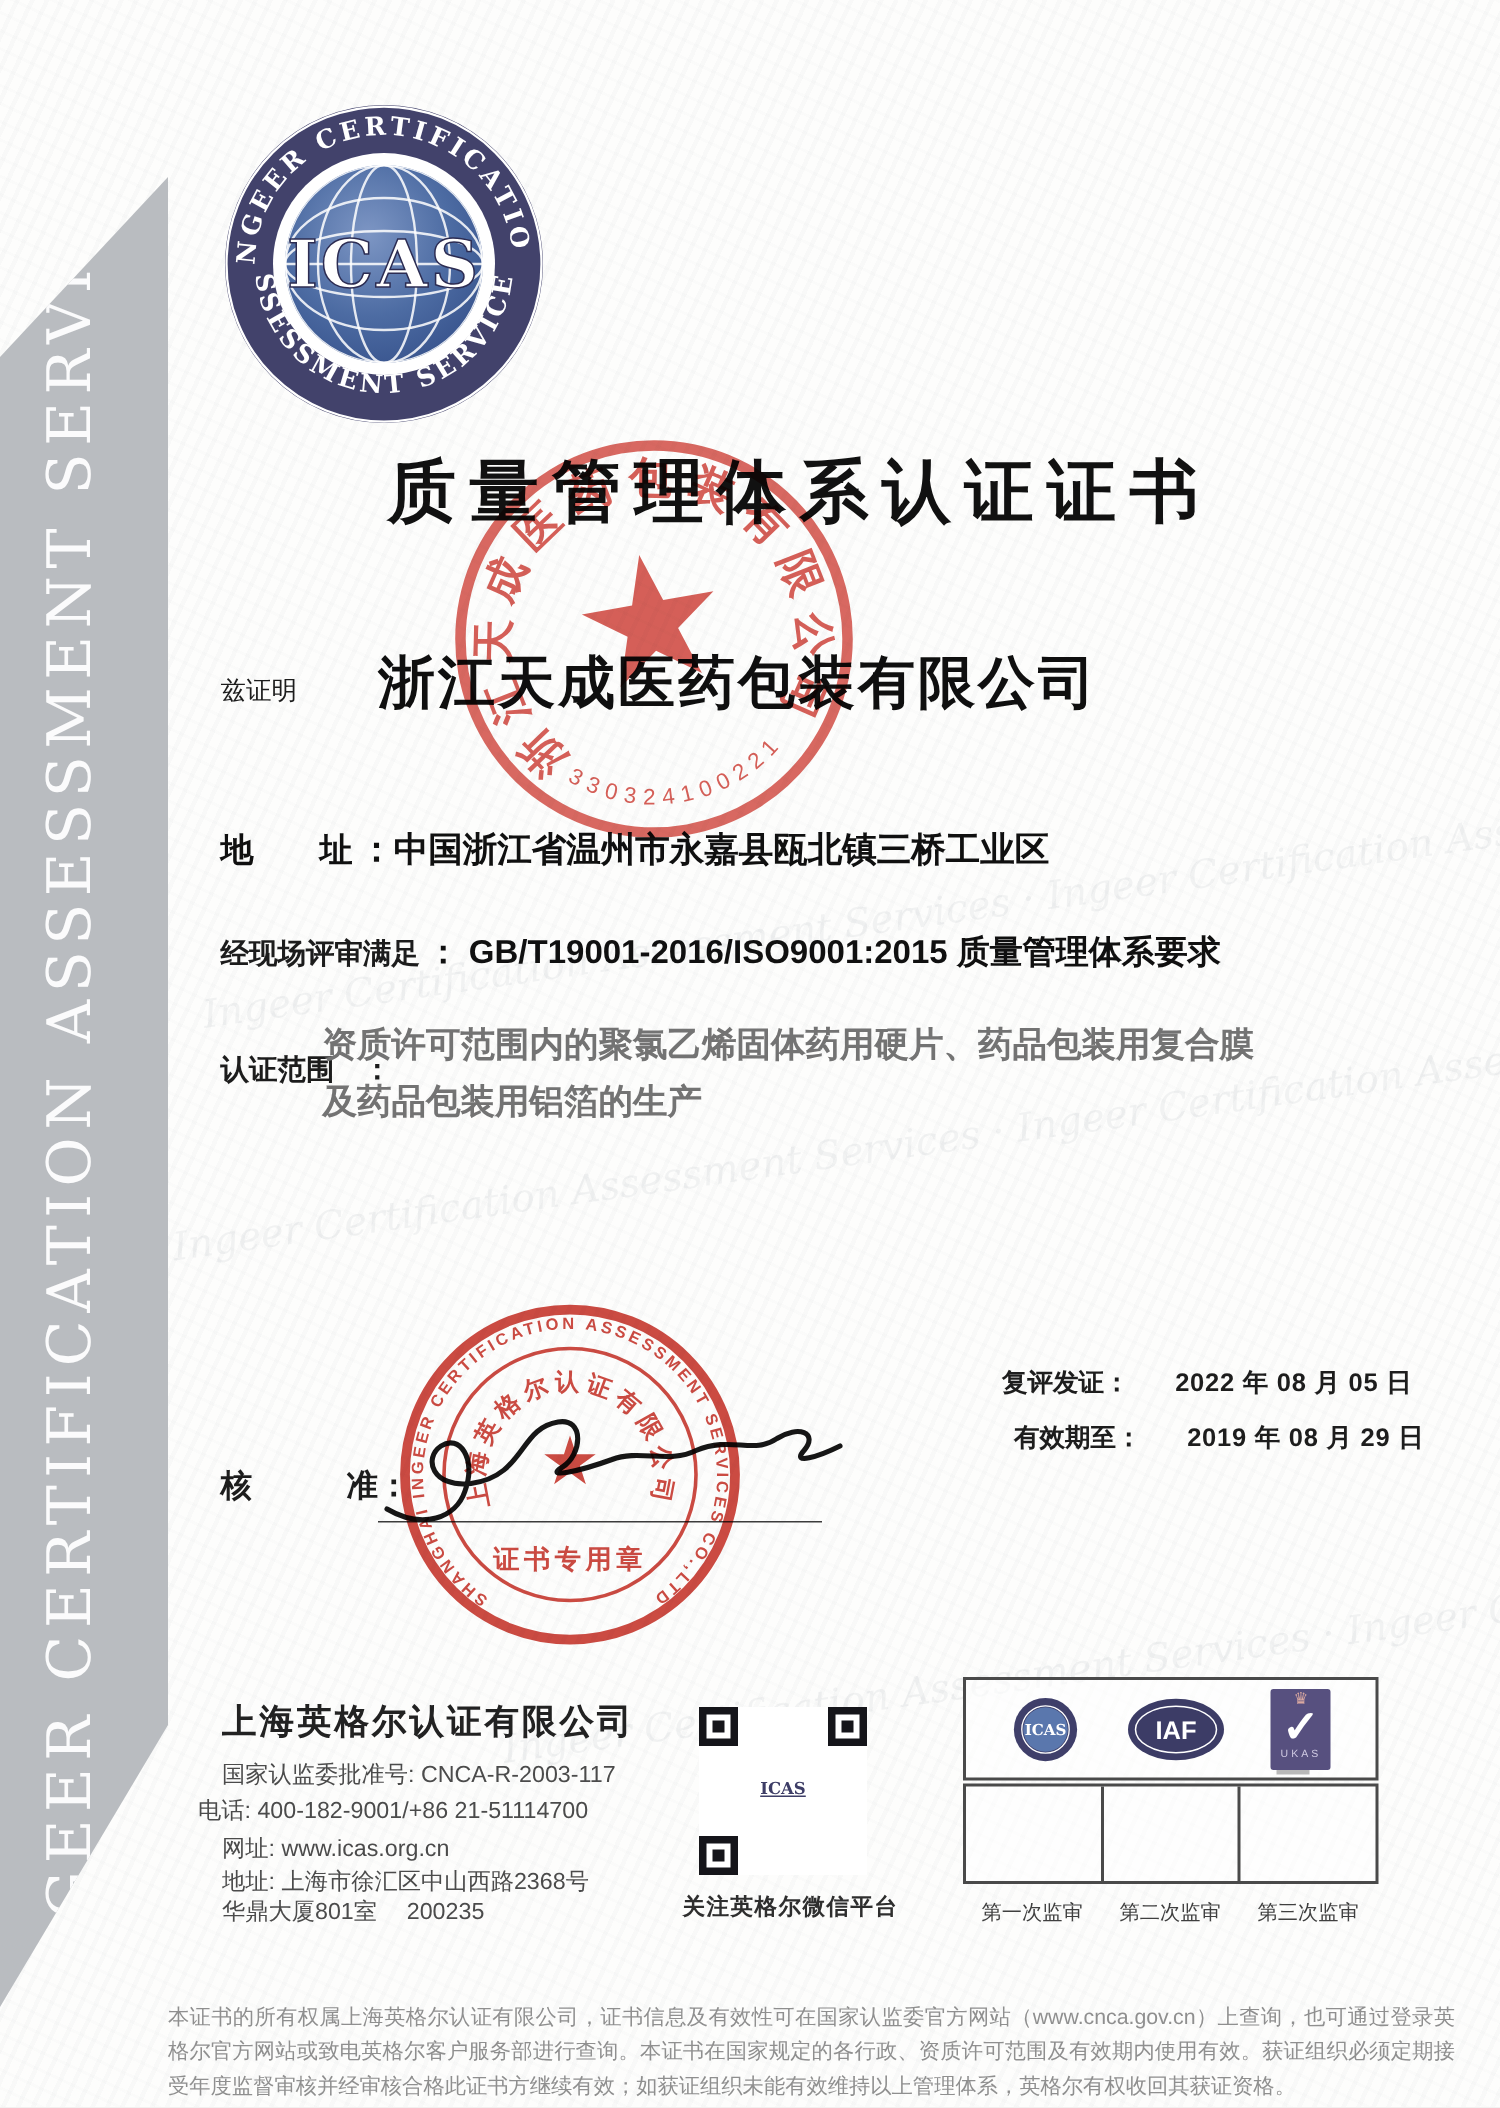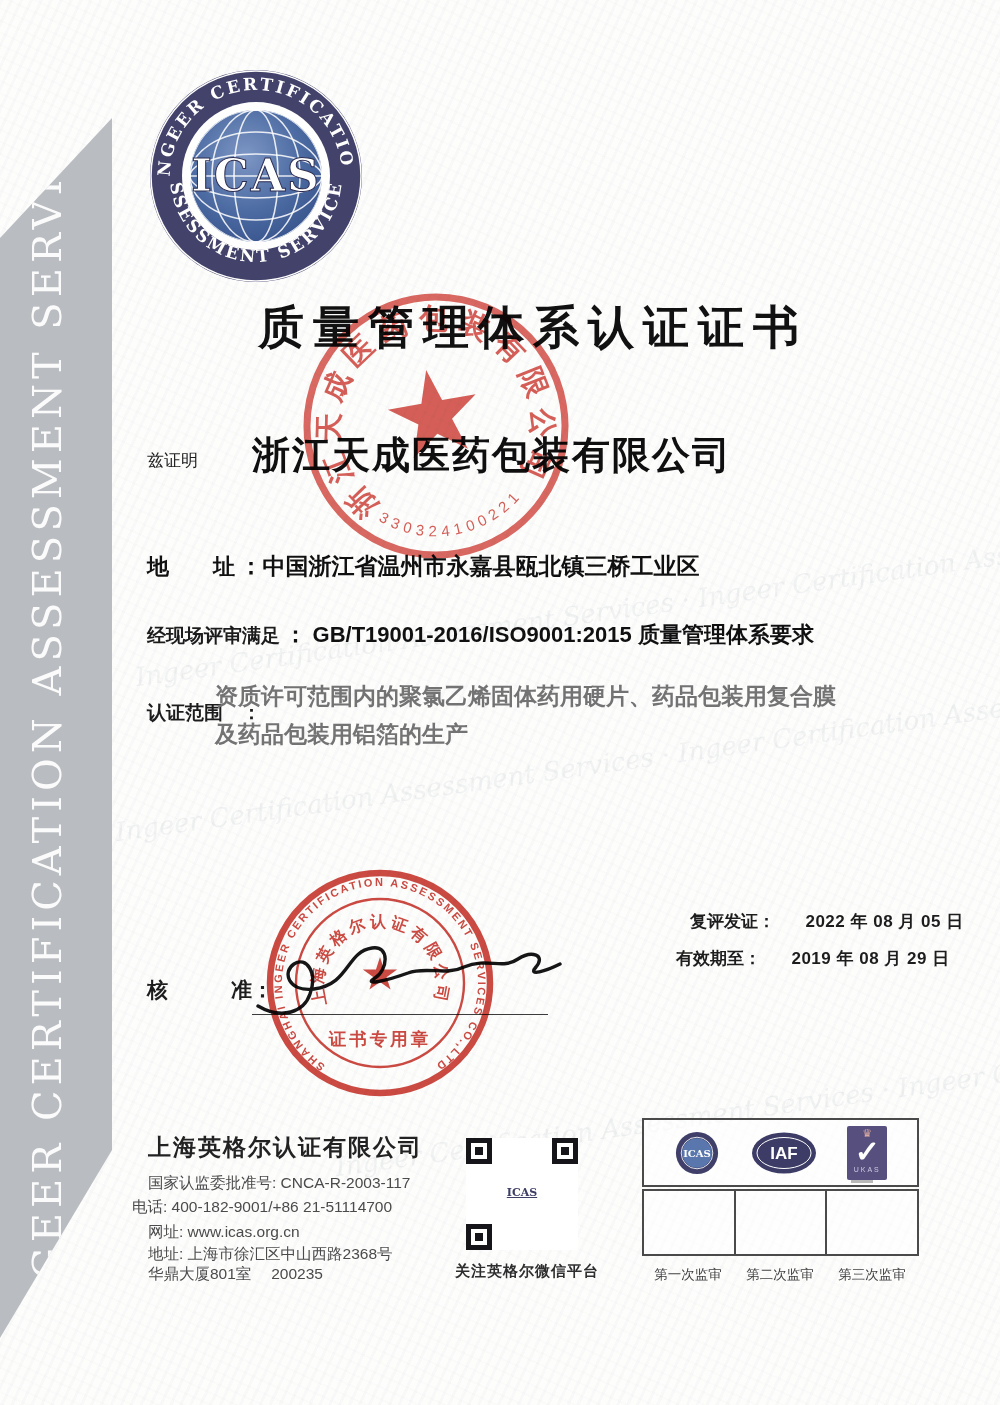--- a/index.html
+++ b/index.html
@@ -136,21 +136,21 @@
 
   <div class="row" style="left:147px;top:620px;">
     <span class="lab-s" style="font-weight:600;">经现场评审满足</span>
     <span class="std-line">：  GB/T19001-2016/ISO9001:2015 质量管理体系要求</span>
   </div>
 
   <div class="row lab-s" style="left:147px;top:700px;font-weight:600;">认证范围　：</div>
   <div class="scope-line" style="left:215px;top:681px;">资质许可范围内的聚氯乙烯固体药用硬片、药品包装用复合膜</div>
   <div class="scope-line" style="left:215px;top:719px;">及药品包装用铝箔的生产</div>
 
-  <div class="row" style="left:690px;top:910px;">
+  <div class="row" style="left:668px;top:910px;">
     <span class="dlabel">复评发证：</span>
     <span class="dvalue" style="margin-left:26px;">2022 年 08 月 05 日</span>
   </div>
   <div class="row" style="left:676px;top:947px;">
     <span class="dlabel">有效期至：</span>
     <span class="dvalue" style="margin-left:26px;">2019 年 08 月 29 日</span>
   </div>
 
   <div class="row approve" style="left:147px;top:976px;">核　　　准：</div>
   <div class="sig-line"></div>
@@ -235,14 +235,15 @@
 
   <div class="audit-box">
     <div class="audit-cell"></div>
     <div class="audit-cell"></div>
     <div class="audit-cell"></div>
   </div>
   <div class="audit-label" style="left:642px;">第一次监审</div>
   <div class="audit-label" style="left:734px;">第二次监审</div>
   <div class="audit-label" style="left:826px;">第三次监审</div>
 
+  <div class="footer">本证书的所有权属上海英格尔认证有限公司，证书信息及有效性可在国家认监委官方网站（www.cnca.gov.cn）上查询，也可通过登录英格尔官方网站或致电英格尔客户服务部进行查询。本证书在国家规定的各行政、资质许可范围及有效期内使用有效。获证组织必须定期接受年度监督审核并经审核合格此证书方继续有效；如获证组织未能有效维持以上管理体系，英格尔有权收回其获证资格。</div>
 
 </div>
 
 </body></html>

